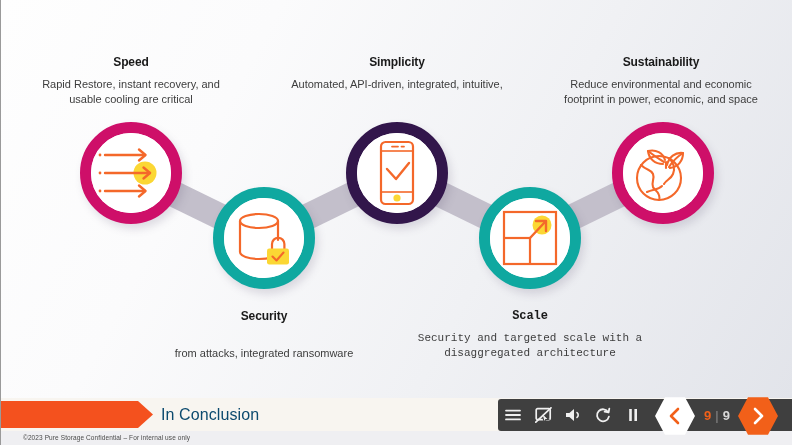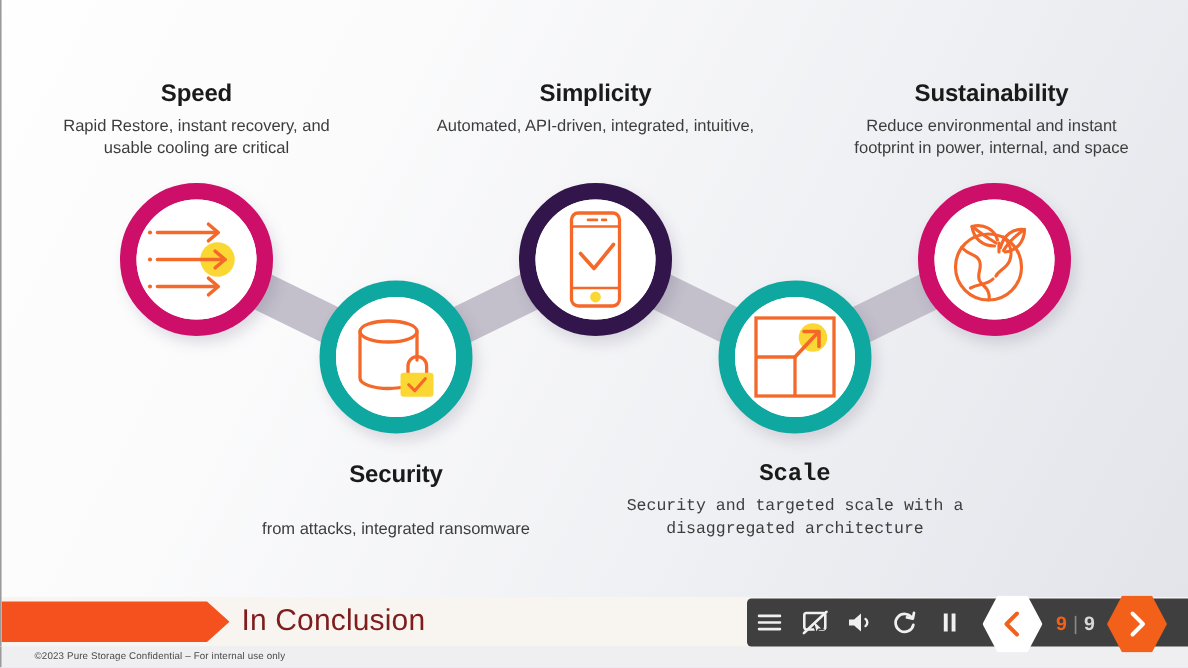--- a/index.html
+++ b/index.html
@@ -14,21 +14,21 @@
   .slide{
     position:absolute;left:0;top:0;width:792px;height:398px;
     background:linear-gradient(118deg,#FEFEFE 0%,#FBFBFC 28%,#F0F1F4 62%,#E2E4EA 100%);
     border-left:1px solid #9a9a9a;
     overflow:hidden;
   }
 
   
   .tblock{position:absolute;text-align:center;}
   .tblock .ttl{
-    font-size:16px;font-weight:bold;color:#1a1a1a;letter-spacing:-.1px;
+    font-size:12px;font-weight:bold;color:#1a1a1a;letter-spacing:-.1px;
     line-height:19px;margin:0 0 5px 0;
   }
   .tblock .sub{
     font-size:11px;color:#3d3d3d;line-height:14.5px;margin:0;
   }
 
   .t-speed{left:6px;top:53px;width:248px;}
   .t-simplicity{left:272px;top:53px;width:248px;}
   .t-sustainability{left:534px;top:53px;width:252px;}
   .t-security{left:138px;top:307px;width:250px;}
@@ -59,21 +59,21 @@
            box-shadow:3px 5px 9px rgba(90,80,110,.18);}
 
   
   .band{
     position:absolute;left:0;top:398px;width:792px;height:33px;
     background:#F8F5F0;border-left:1px solid #9a9a9a;
   }
   .band-arrow{position:absolute;left:0;top:0;width:152px;height:33px;}
   .band-title{
     position:absolute;left:160px;top:0;height:33px;line-height:33px;
-    font-size:20px;color:#7f1d1d;letter-spacing:.1px;
+    font-size:16px;color:#0c4a6e;letter-spacing:.1px;
   }
 
   .footnote{
     position:absolute;left:0;top:431px;width:792px;height:14px;
     background:#EFEFF2;border-left:1px solid #9a9a9a;
   }
   .footnote span{
     position:absolute;left:22px;top:1px;font-size:6.5px;color:#4a4a4a;letter-spacing:.1px;
     line-height:12px;
   }
@@ -226,22 +226,22 @@
     <div class="tblock t-simplicity">
       <p class="ttl">Simplicity</p>
       <p class="sub">
         <span>Automated, API-driven, integrated, intuitive,</span><br>
       </p>
     </div>
 
     <div class="tblock t-sustainability">
       <p class="ttl">Sustainability</p>
       <p class="sub">
-        <span>Reduce environmental and instant</span><br>
-        <span>footprint in power, internal, and space</span>
+        <span>Reduce environmental and economic</span><br>
+        <span>footprint in power, economic, and space</span>
       </p>
     </div>
 
     <div class="tblock t-security">
       <p class="ttl">Security</p>
       <p class="sub">
         <br>
         <span>from attacks, integrated ransomware</span>
       </p>
     </div>

